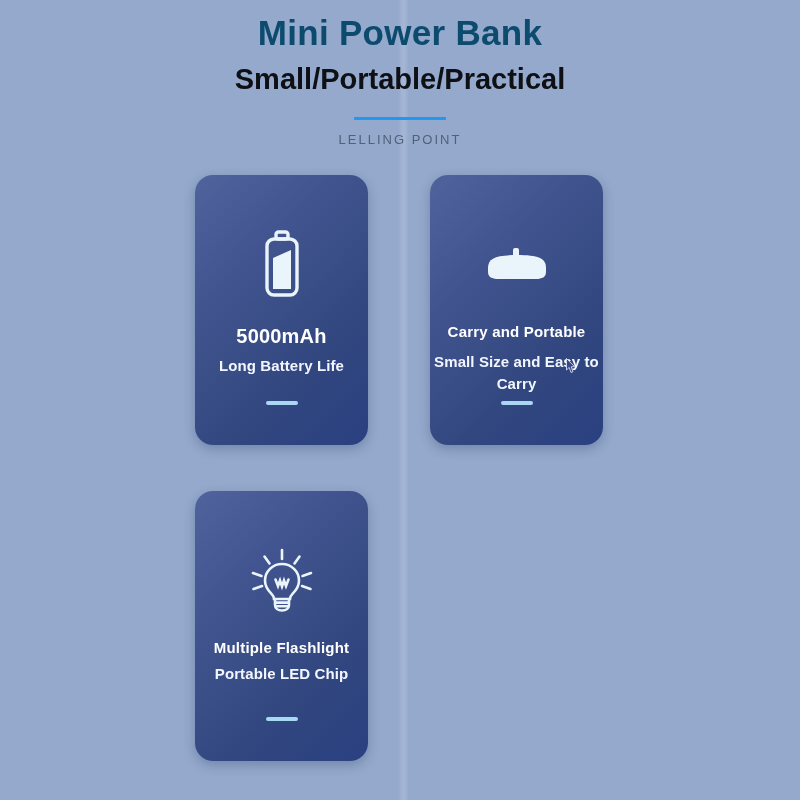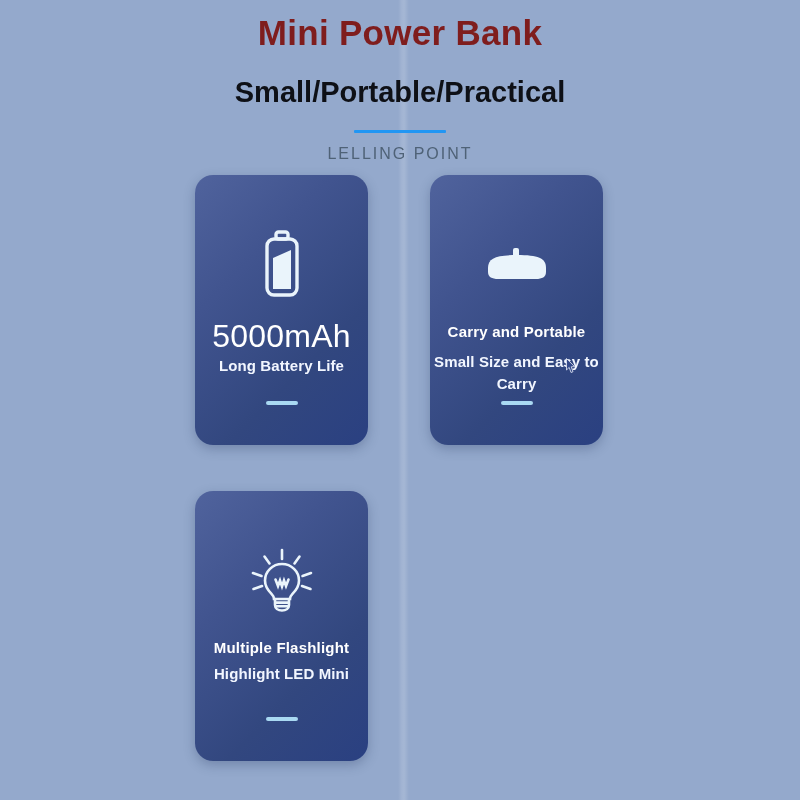--- a/index.html
+++ b/index.html
@@ -40,41 +40,41 @@
   }
 
   
   .header {
     text-align: center;
     padding-top: 11px;
   }
   .title {
     font-size: 35px;
     font-weight: bold;
-    color: #7f1d1d;
+    color: #0c4a6e;
     letter-spacing: 0.3px;
     line-height: 44px;
   }
   .subtitle {
     font-size: 29px;
     font-weight: bold;
     color: #0e1016;
     letter-spacing: 0px;
     line-height: 40px;
-    margin-top: 17px;
+    margin-top: 4px;
   }
   .accent-bar {
     width: 92px;
     height: 3px;
     background: #2196f3;
     margin: 18px auto 0 auto;
     border-radius: 1px;
   }
   .eyebrow {
-    font-size: 16px;
+    font-size: 13px;
     color: #4f6277;
     letter-spacing: 2.0px;
     margin-top: 12px;
     font-weight: normal;
   }
 
   
   .cards {
     position: absolute;
     left: 195px;
@@ -111,22 +111,22 @@
 
   .card-text {
     margin-top: 18px;
     width: 100%;
     padding: 0 4px;
     box-sizing: border-box;
     text-align: center;
   }
   .card-headline {
     color: #ffffff;
-    font-size: 32px;
-    font-weight: normal;
+    font-size: 20px;
+    font-weight: bold;
     line-height: 30px;
     letter-spacing: 0.2px;
   }
   .card-headline.small {
     font-size: 15px;
     font-weight: bold;
     line-height: 22px;
   }
   .card-sub {
     color: #f2f6ff;
@@ -217,21 +217,21 @@
           <path d="M66.5 47 L58 44"></path>
           <path d="M38 22 C28.6 22 21 29.4 21 38.5 C21 44.6 24.3 48.6 27.3 51.6 C29.1 53.4 30 54.8 30 57 L46 57 C46 54.8 46.9 53.4 48.7 51.6 C51.7 48.6 55 44.6 55 38.5 C55 29.4 47.4 22 38 22 Z"></path>
           <path d="M31 57 L31 63 C31 66.3 34 68.5 38 68.5 C42 68.5 45 66.3 45 63 L45 57"></path>
           <path d="M31.5 60.6 L44.5 60.6"></path>
           <path d="M32 64.2 L44 64.2"></path>
           <path d="M31.5 37.5 L34 44 L36 38.5 L38 44.5 L40 38.5 L42 44 L44.5 37.5"></path>
         </svg>
       </div>
       <div class="card-text">
         <div class="card-headline small">Multiple Flashlight</div>
-        <div class="card-sub">Highlight LED Mini</div>
+        <div class="card-sub">Portable LED Chip</div>
       </div>
       <div class="card-dash"></div>
     </div>
 
 
   </div>
 
   <svg class="cursor-artifact" viewBox="0 0 9 16">
     <path d="M0.5 0.5 L0.5 12 L3.2 9.4 L5 14.5 L7 13.7 L5.2 8.8 L8.5 8.6 Z" fill="#34498a" stroke="#e8eef8" stroke-width="0.8"></path>
   </svg>

